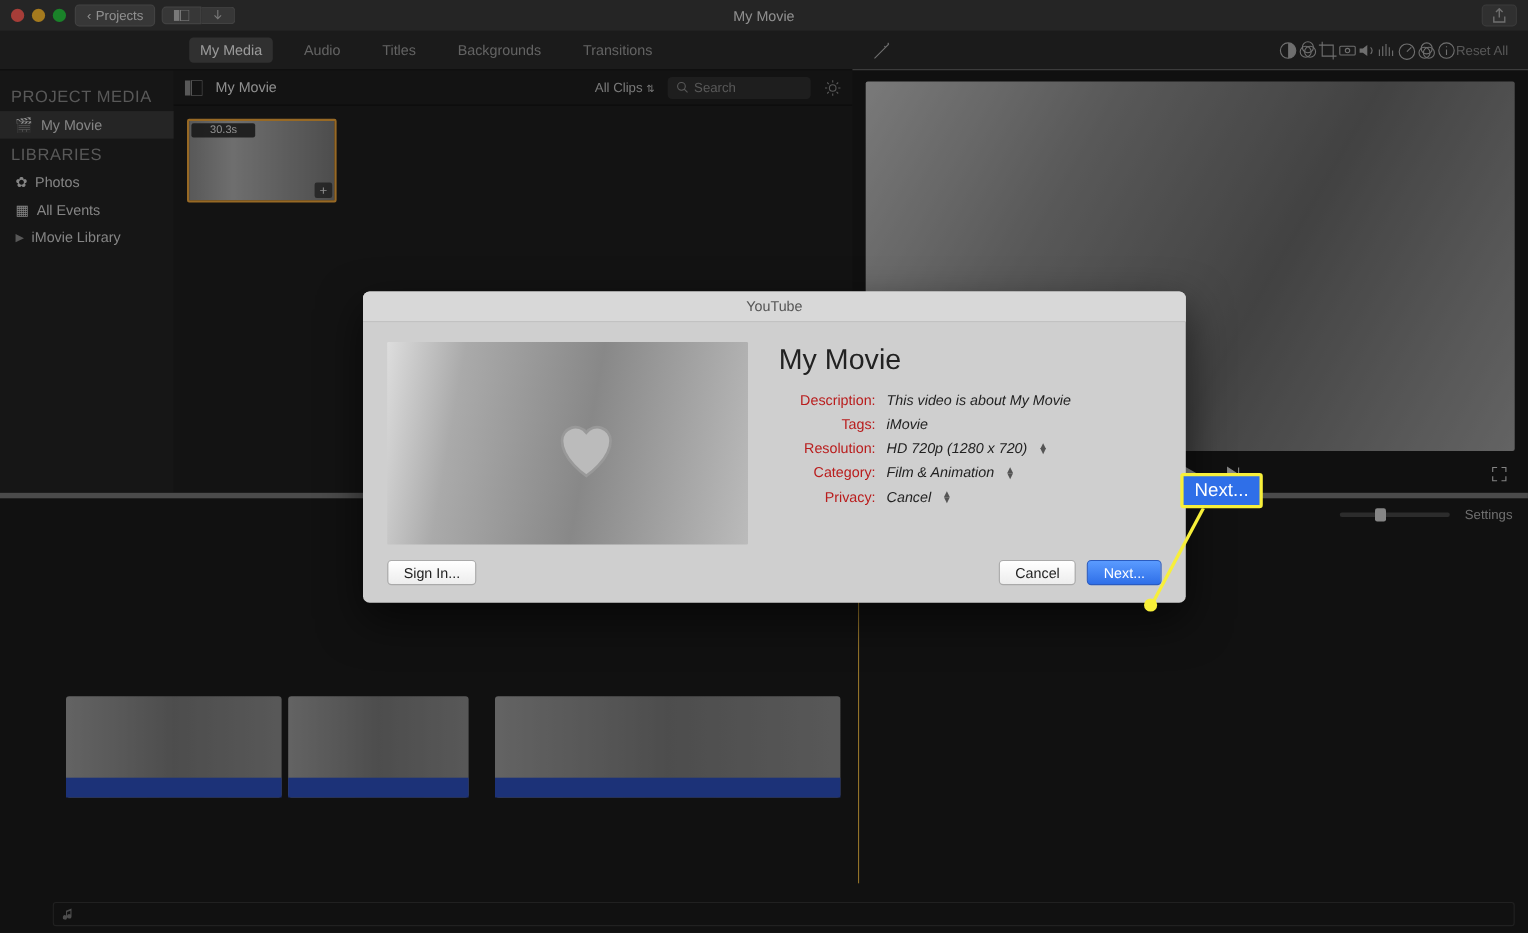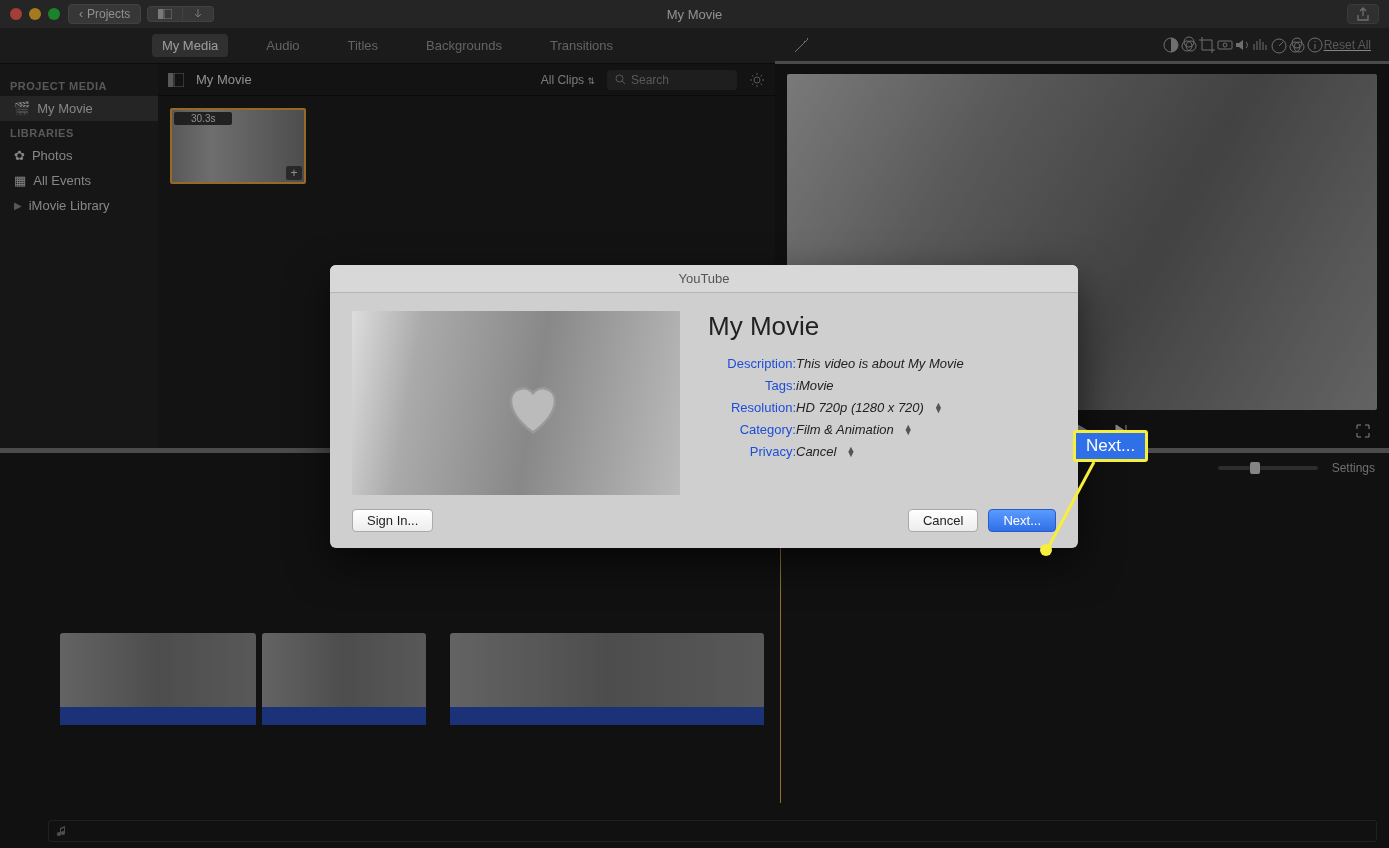--- a/index.html
+++ b/index.html
@@ -14,31 +14,31 @@
 .tb-btn { background: #555; border: 1px solid #666; border-radius: 4px; padding: 2px 10px; color: #ddd; font-size: 12px; margin-left: 8px; display: flex; align-items: center; gap: 4px; }
 .tb-btn-group { display: flex; margin-left: 6px; }
 .tb-btn-group .tb-btn { margin-left: 0; border-radius: 0; }
 .tb-btn-group .tb-btn:first-child { border-radius: 4px 0 0 4px; }
 .tb-btn-group .tb-btn:last-child { border-radius: 0 4px 4px 0; border-left: none; }
 .tb-right { margin-left: auto; }
 .share-btn { background: #4a4a4a; border: 1px solid #5a5a5a; border-radius: 4px; width: 32px; height: 20px; display:flex; align-items:center; justify-content:center; }
 
 
 .tabs-row { height: 36px; background: #2a2a2a; display: flex; }
-.tabs-left { width: 775px; display: flex; align-items: center; justify-content: center; gap: 28px; border-bottom: 1px solid #111; }
+.tabs-left { width: 775px; display: flex; align-items: center; justify-content: center; gap: 18px; border-bottom: 1px solid #111; }
 .tab { color: #999; font-size: 13px; padding: 4px 10px; cursor: pointer; }
 .tab.active { background: #4a4a4a; border-radius: 4px; color: #eee; }
-.tabs-right { flex: 1; display: flex; align-items: center; padding: 0 18px; border-bottom: 3px solid #737373; text-decoration: underline; }
+.tabs-right { flex: 1; display: flex; align-items: center; padding: 0 18px; border-bottom: 1px solid #737373; }
 .tool-icon { width: 18px; height: 18px; opacity: 0.8; }
 .reset-all { margin-left: auto; color: #888; font-size: 12px; }
 
 
 .main { display: flex; height: 384px; }
 .sidebar { width: 158px; background: #222; padding: 10px 0; }
-.sb-header { color: #888; font-size: 11px; font-weight: 700; padding: 6px 10px 4px; letter-spacing: 0.5px; }
+.sb-header { color: #888; font-size: 15px; font-weight: 400; padding: 6px 10px 4px; letter-spacing: 0.5px; }
 .sb-item { padding: 5px 14px; color: #ccc; font-size: 13px; display: flex; align-items: center; gap: 7px; }
 .sb-item.active { background: #3a3a3a; }
 .sb-item .chev { font-size: 10px; color: #888; }
 
 .browser { flex: 1; background: #1e1e1e; display: flex; flex-direction: column; }
 .browser-bar { height: 32px; display: flex; align-items: center; padding: 0 10px; gap: 12px; border-bottom: 1px solid #111; }
 .browser-bar .proj-name { color: #ddd; font-size: 13px; }
 .browser-bar .spacer { flex: 1; }
 .clips-sel { color: #bbb; font-size: 12px; }
 .search-box { background: #2f2f2f; border-radius: 4px; padding: 3px 8px; color: #888; font-size: 12px; width: 130px; display: flex; align-items: center; gap: 5px; }
@@ -70,21 +70,21 @@
 .overlay-dim { position: absolute; inset: 0; background: rgba(0,0,0,0.35); }
 .modal { position: absolute; left: 330px; top: 265px; width: 748px; background: #cfcfcf; border-radius: 6px; box-shadow: 0 15px 40px rgba(0,0,0,0.6); color: #222; }
 .modal .m-title { text-align: center; font-size: 13px; color: #555; padding: 6px 0; border-bottom: 1px solid #b5b5b5; background: #d8d8d8; border-radius: 6px 6px 0 0; }
 .modal .m-body { padding: 18px 22px 14px; }
 .m-row1 { display: flex; gap: 28px; }
 .m-thumb { width: 328px; height: 184px; background: linear-gradient(100deg, #ddd 0%, #aaa 20%, #888 55%, #bbb 100%); border-radius: 1px; position: relative; }
 .m-heart { position: absolute; left: 46%; top: 38%; width: 60px; height: 54px; }
 .m-info { flex: 1; }
 .m-movie-title { font-size: 26px; color: #222; margin-bottom: 14px; }
 .m-field { display: flex; align-items: center; margin-bottom: 7px; font-size: 13px; }
-.m-field .lbl { width: 88px; text-align: right; color: #1d4ed8; }
+.m-field .lbl { width: 88px; text-align: right; margin-right: 10px; color: #b91c1c; }
 .m-field .val { color: #222; display: flex; align-items: center; gap: 6px; font-style: italic; }
 .m-field .arrows { font-size: 9px; color: #555; line-height: 5px; margin-left: 4px; }
 .m-meta { display: flex; gap: 26px; margin: 12px 0 6px; color: #444; font-size: 13px; align-items: center; }
 .m-meta .ic { width: 14px; height: 14px; display:inline-flex; margin-right:4px; }
 .m-footer { display: flex; align-items: center; padding: 0 22px 16px; }
 .m-btn { background: linear-gradient(#fff,#ededed); border: 1px solid #aaa; border-radius: 4px; padding: 3px 14px; font-size: 13px; color: #222; cursor: pointer; }
 .m-btn.primary { background: linear-gradient(#5a9bff,#2f6fe8); color: #fff; border-color: #2a5bc0; }
 .m-footer .gap { flex: 1; }
 .m-footer .m-btn + .m-btn { margin-left: 10px; }
 

